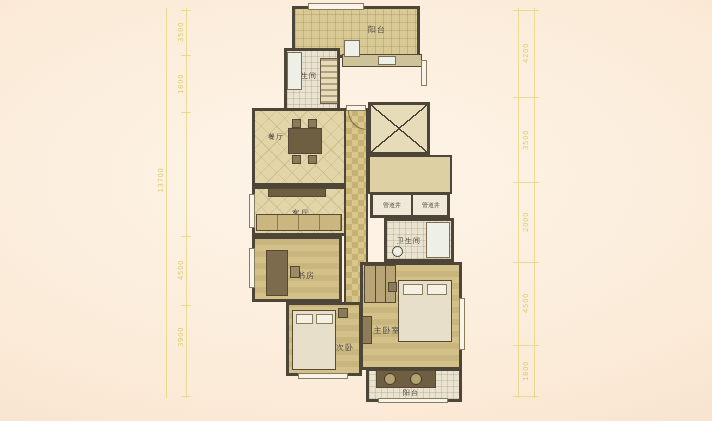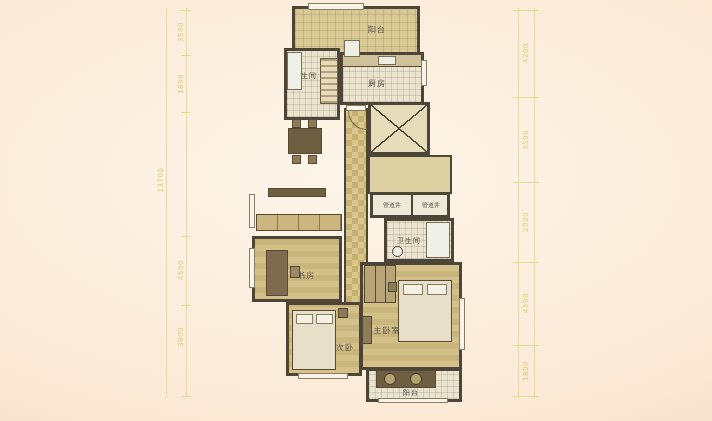--- a/index.html
+++ b/index.html
@@ -79,36 +79,39 @@
     <div class="room tilegrid" style="left:292px;top:6px;width:128px;height:52px;">
       <span class="rlabel" style="left:82px;top:20px;">阳台</span>
     </div>
     <div class="window" style="left:308px;top:3px;width:56px;height:7px;"></div>
 
     <div class="room smalltile" style="left:284px;top:48px;width:56px;height:72px;">
       <span class="rlabel" style="left:18px;top:25px;font-size:7px;">卫生间</span>
     </div>
     <div class="furn light" style="left:287px;top:52px;width:15px;height:38px;"></div>
 
-    <div class="room smalltile" style="left:340px;top:52px;width:84px;height:53px;">
-      <span class="rlabel" style="left:34px;top:28px;">厨房</span>
-    </div>
     <div class="furn" style="left:342px;top:54px;width:80px;height:13px;background:#cec29a;"></div>
     <div class="furn light" style="left:378px;top:56px;width:18px;height:9px;"></div>
     <div class="furn light" style="left:344px;top:40px;width:16px;height:17px;"></div>
     <div class="hatch" style="left:320px;top:58px;width:18px;height:46px;"></div>
 
     <div class="room elevator" style="left:368px;top:102px;width:62px;height:53px;"></div>
 
+    <div class="room diamond" style="left:252px;top:108px;width:96px;height:78px;">
+      <span class="rlabel" style="left:21px;top:26px;font-size:7px;">餐厅</span>
+    </div>
     <div class="furn dark" style="left:288px;top:128px;width:34px;height:26px;"></div>
     <div class="furn" style="left:292px;top:119px;width:9px;height:9px;"></div>
     <div class="furn" style="left:308px;top:119px;width:9px;height:9px;"></div>
     <div class="furn" style="left:292px;top:155px;width:9px;height:9px;"></div>
     <div class="furn" style="left:308px;top:155px;width:9px;height:9px;"></div>
 
+    <div class="room diamond" style="left:252px;top:186px;width:96px;height:50px;">
+      <span class="rlabel" style="left:46px;top:24px;">客厅</span>
+    </div>
     <div class="furn dark" style="left:268px;top:188px;width:58px;height:9px;"></div>
     <div class="sofa" style="left:256px;top:214px;width:86px;height:17px;"></div>
 
     <div class="room checker" style="left:344px;top:108px;width:24px;height:214px;border-width:2px;"></div>
     <div class="window" style="left:346px;top:105px;width:20px;height:6px;"></div>
     <div class="arc" style="left:348px;top:111px;"></div>
     <div class="room plainfloor" style="left:368px;top:155px;width:84px;height:39px;border-width:2px;"></div>
 
     <div class="room" style="left:370px;top:192px;width:80px;height:26px;background:#efe9da;">
       <div class="divider-v" style="left:38px;top:0;height:20px;"></div>

